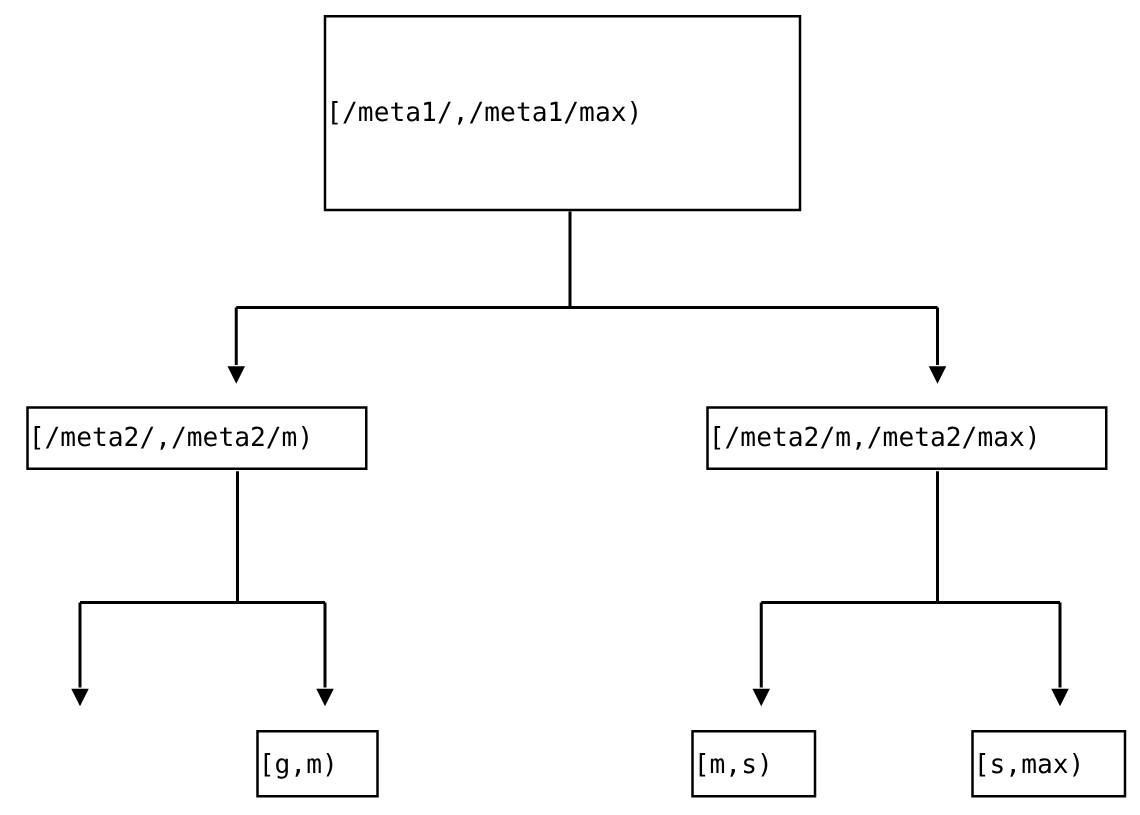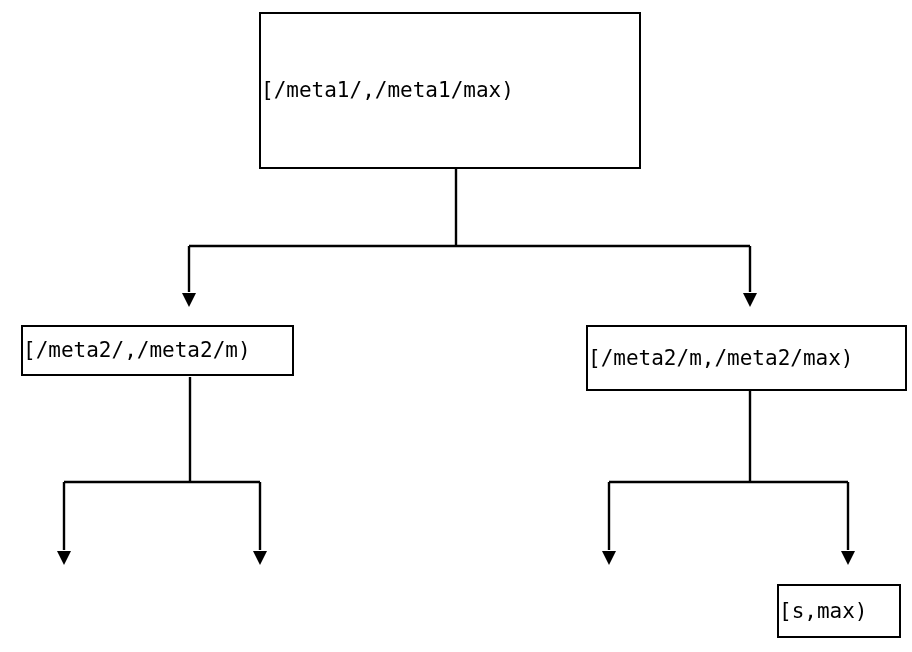--- a/index.html
+++ b/index.html
@@ -42,21 +42,21 @@
     letter-spacing: 0px;
   }
   .node-label {
     font-family: "DejaVu Sans Mono", "Liberation Mono", monospace;
     color: #000000;
     line-height: 1;
   }
   
   #node-root        { left: 259px; top: 12px;  width: 382px; height: 157px; font-size: 21px; }
   #node-left-inner  { left: 21px;  top: 325px; width: 273px; height: 51px;  font-size: 21px; }
-  #node-right-inner { left: 586px; top: 325px; width: 321px; height: 66px;  font-size: 21px; }
+  #node-right-inner { left: 565px; top: 325px; width: 321px; height: 51px;  font-size: 21px; }
   #node-leaf-0      { left: 8px;   top: 584px; width: 99px;  height: 54px;  font-size: 21px; }
   #node-leaf-1      { left: 205px; top: 584px; width: 98px;  height: 54px;  font-size: 21px; }
   #node-leaf-2      { left: 553px; top: 584px; width: 100px; height: 54px;  font-size: 21px; }
   #node-leaf-3      { left: 777px; top: 584px; width: 124px; height: 54px;  font-size: 21px; }
 </style>
 </head>
 <body>
 
 <div id="diagram-root">
 
@@ -101,19 +101,25 @@
 
   <div class="node-box" id="node-left-inner">
     <span class="node-label">[/meta2/,/meta2/m)</span>
   </div>
 
   <div class="node-box" id="node-right-inner">
     <span class="node-label">[/meta2/m,/meta2/max)</span>
   </div>
 
 
+  <div class="node-box" id="node-leaf-1">
+    <span class="node-label">[g,m)</span>
+  </div>
 
+  <div class="node-box" id="node-leaf-2">
+    <span class="node-label">[m,s)</span>
+  </div>
 
   <div class="node-box" id="node-leaf-3">
     <span class="node-label">[s,max)</span>
   </div>
 
 </div>
 
 </body></html>

